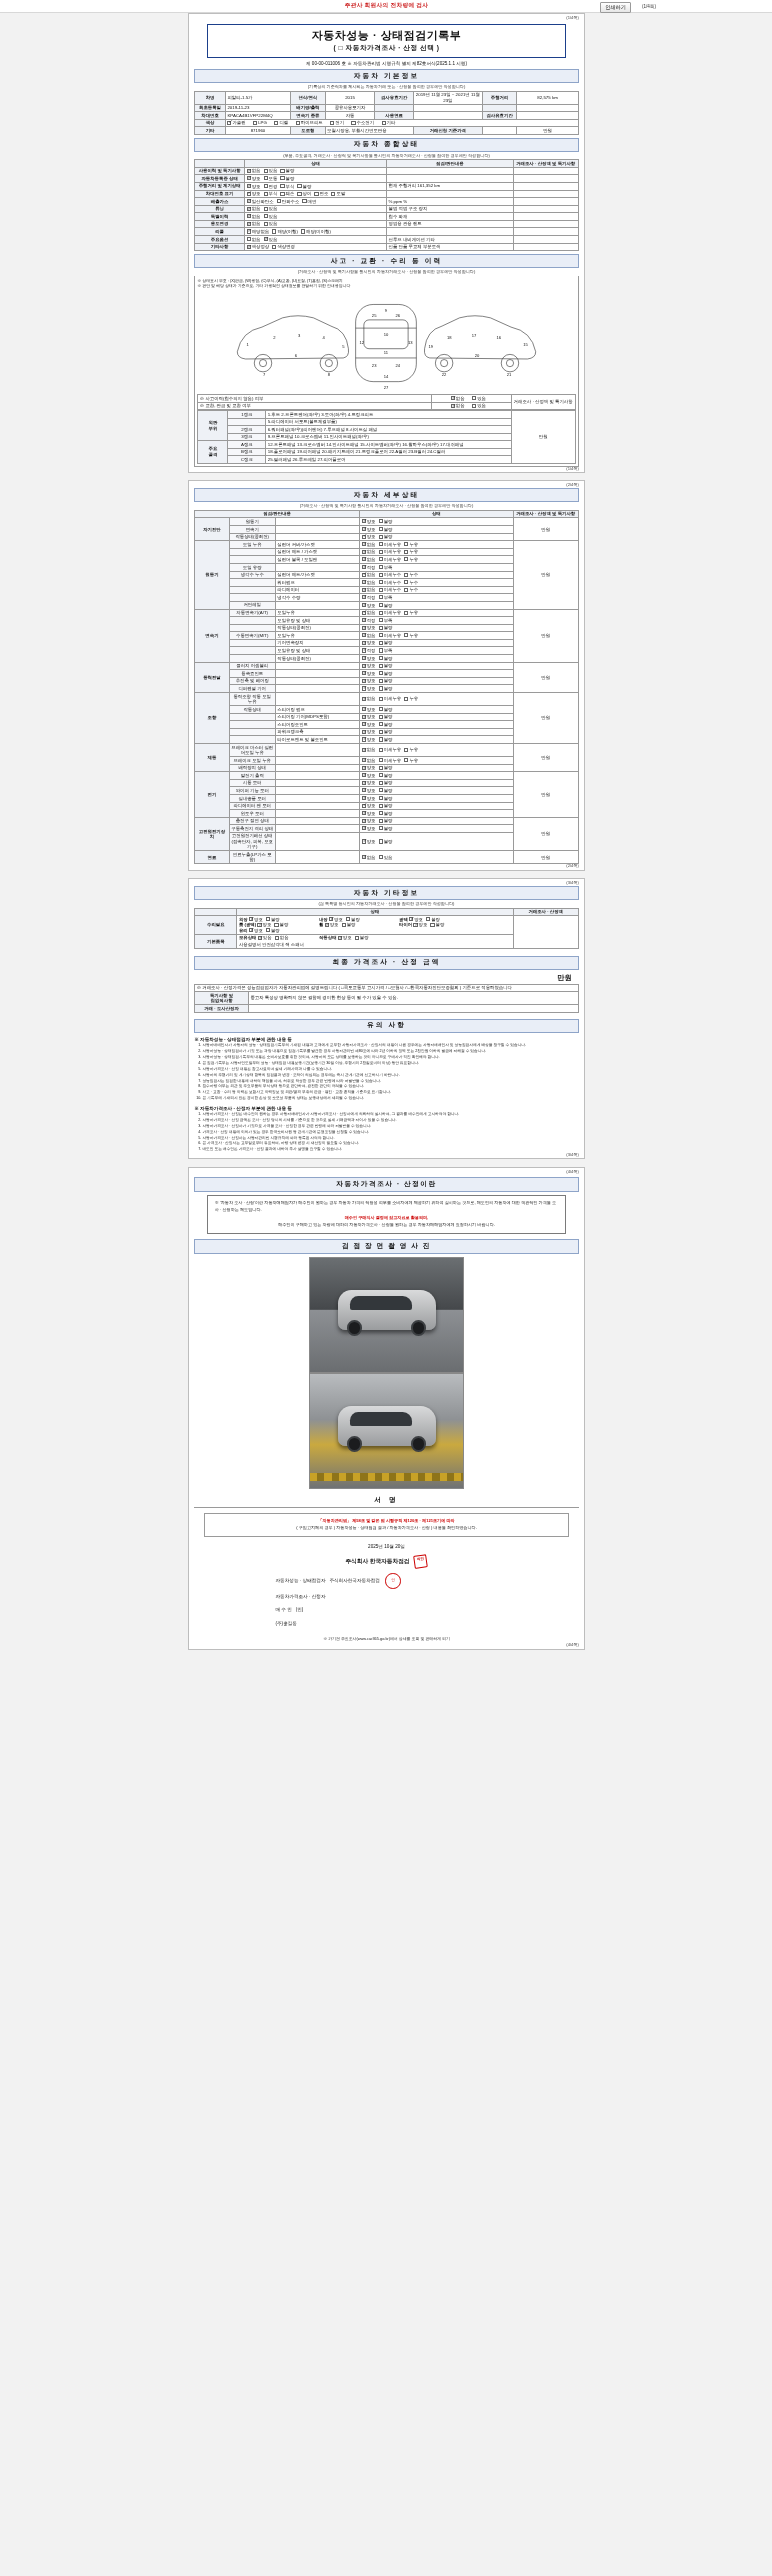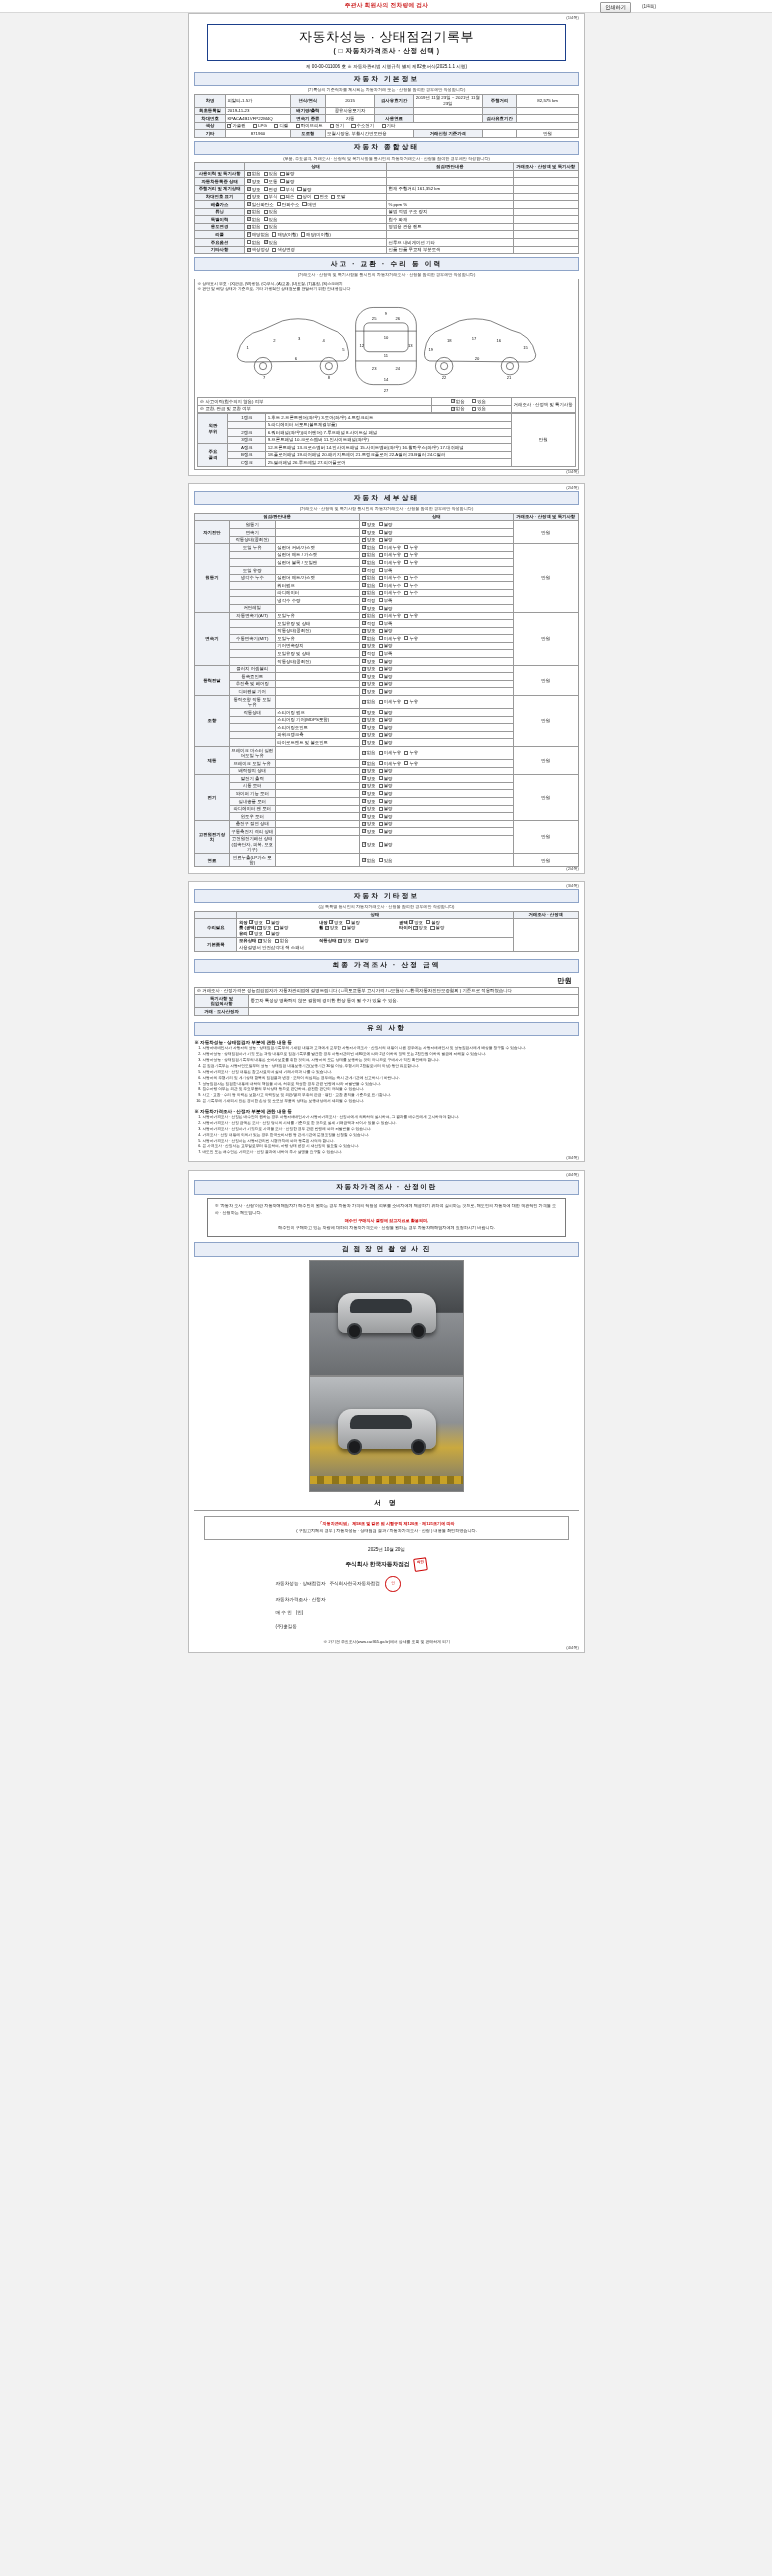--- a/index.html
+++ b/index.html
@@ -32,21 +32,21 @@
     padding:4.1px 5.2px 5.2px 5.2px;
     position:relative;
   }
   .pgmark { position:absolute; right:5.2px; top:1px; font-size:4.1px; color:#444; }
   .pgmark.bottom { top:auto; bottom:1.5px; }
 
   .doc-title {
     border:1px solid #1b3f8b; margin:5.2px 12.4px 3.1px 12.4px; padding:3.1px 0 3.6px 0;
     text-align:center;
   }
-  .doc-title .l1 { font-size:13px; font-weight:normal; letter-spacing:0.5px; color:#111;}
+  .doc-title .l1 { font-size:11px; font-weight:bold; letter-spacing:0.5px; color:#111;}
   .doc-title .l2 { font-size:6.7px; font-weight:bold; margin-top:1.5px; letter-spacing:0.5px;}
   .doc-sub { text-align:center; font-size:4.6px; margin:2.1px 0 3.1px 0; }
 
   .sec-title {
     text-align:center; font-size:6.7px; font-weight:bold; letter-spacing:2.1px;
     background:#e9eef7; border:0.5px solid #8ea4c8; padding:1.5px 0; margin:3.1px 0 0 0;
   }
   .sec-note { text-align:center; font-size:4.1px; color:#333; padding:1px 0 1.5px 0; }
 
   table.g { border-collapse:collapse; width:100%; table-layout:fixed; }

